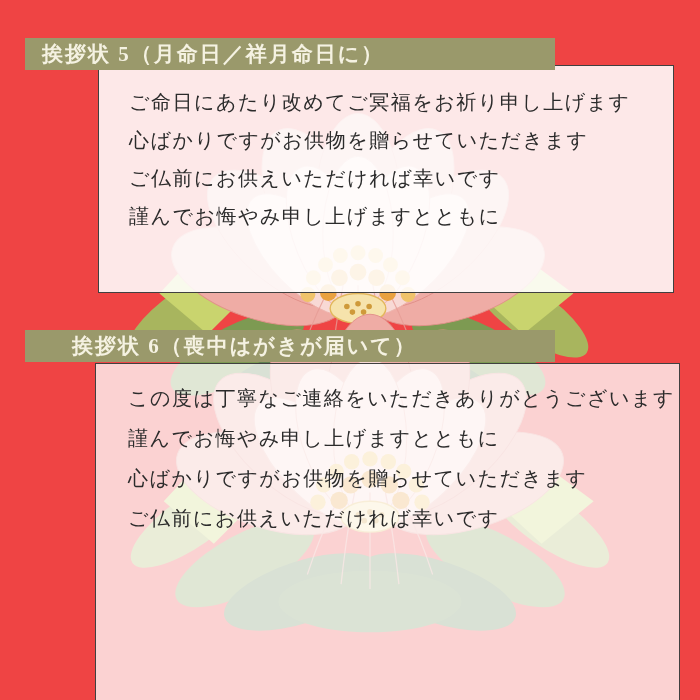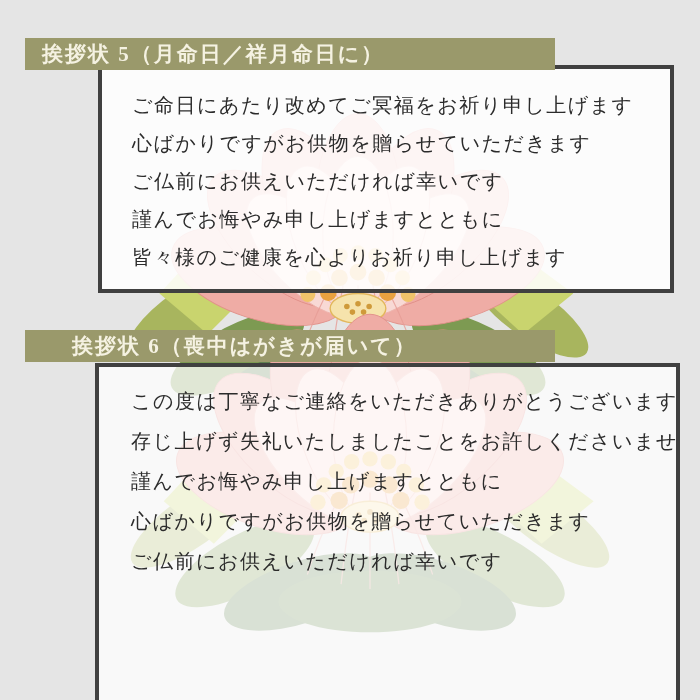--- a/index.html
+++ b/index.html
@@ -1,37 +1,37 @@
 <!DOCTYPE html>
 <html><head>
 <meta charset="utf-8">
 <style>
   html,body{margin:0;padding:0;background:#fff;}
   .canvas{
-    position:relative;width:700px;height:700px;background:#e5e5e5;
+    position:relative;width:700px;height:700px;background:#ef4444;
     overflow:hidden;font-family:"Liberation Sans","DejaVu Sans",sans-serif;
   }
   
   .lotus{position:absolute;z-index:1;}
   .lotus-1{left:98px;top:95px;width:520px;height:334px;}
   .lotus-2{left:100px;top:295px;width:540px;height:347px;}
   
   .section-header{
     position:absolute;left:25px;width:530px;height:32px;z-index:3;
     background:#9a996b;color:#f5f2e2;
     font-family:"Liberation Serif","DejaVu Serif",serif;
     font-weight:bold;font-size:21px;line-height:32px;
     letter-spacing:2px;padding-left:17px;box-sizing:border-box;
     white-space:nowrap;overflow:hidden;
   }
   .header-1{top:38px;}
   .header-2{top:330px;padding-left:47px;}
   
   .text-box{
-    position:absolute;z-index:2;border:4px solid #404040;
+    position:absolute;z-index:2;border:1px solid #404040;
     box-sizing:border-box;color:#2b2b2b;
   }
   .box-1{
     left:98px;top:65px;width:576px;height:228px;
     background:rgba(255,255,255,0.88);
     padding:17px 0 0 30px;
   }
   .box-2{
     left:95px;top:363px;width:585px;height:380px;
     background:rgba(255,255,255,0.76);
@@ -124,27 +124,25 @@
   </svg>
 
   <div class="section-header header-1">
     <span>挨拶状 5（月命日／祥月命日に）</span>
   </div>
   <div class="text-box box-1">
     <p>ご命日にあたり改めてご冥福をお祈り申し上げます</p>
     <p>心ばかりですがお供物を贈らせていただきます</p>
     <p>ご仏前にお供えいただければ幸いです</p>
     <p>謹んでお悔やみ申し上げますとともに</p>
-    <p>皆々様のご健康を心よりお祈り申し上げます</p>
   </div>
 
   <div class="section-header header-2">
     <span>挨拶状 6（喪中はがきが届いて）</span>
   </div>
   <div class="text-box box-2">
     <p>この度は丁寧なご連絡をいただきありがとうございます</p>
-    <p>存じ上げず失礼いたしましたことをお許しくださいませ</p>
     <p>謹んでお悔やみ申し上げますとともに</p>
     <p>心ばかりですがお供物を贈らせていただきます</p>
     <p>ご仏前にお供えいただければ幸いです</p>
   </div>
 
 </div>
 
 </body></html>

